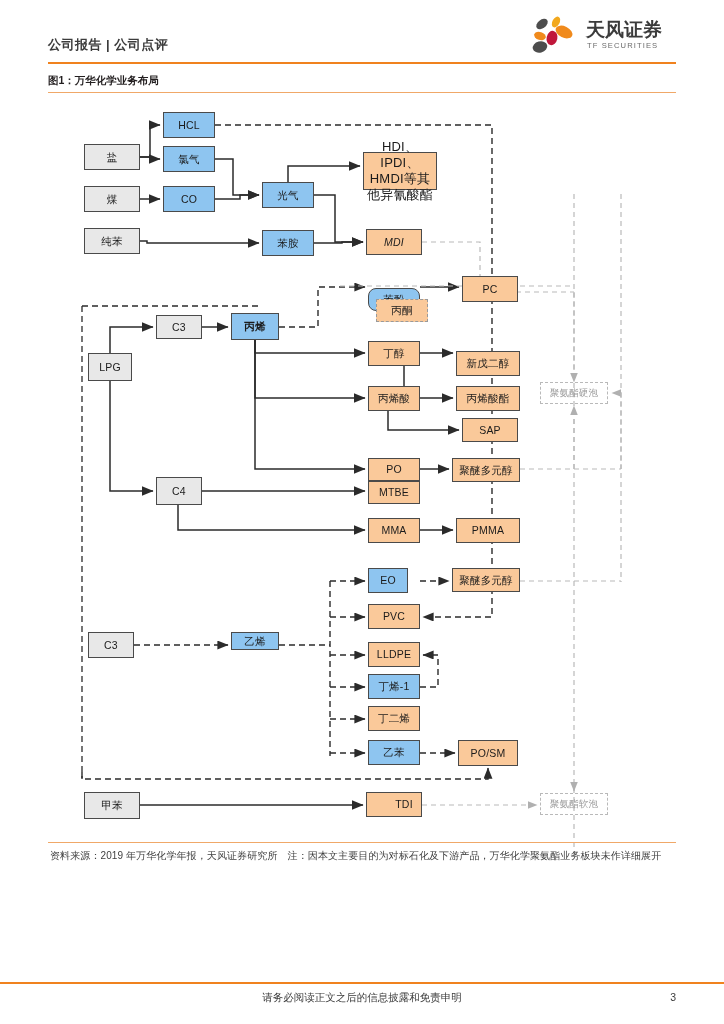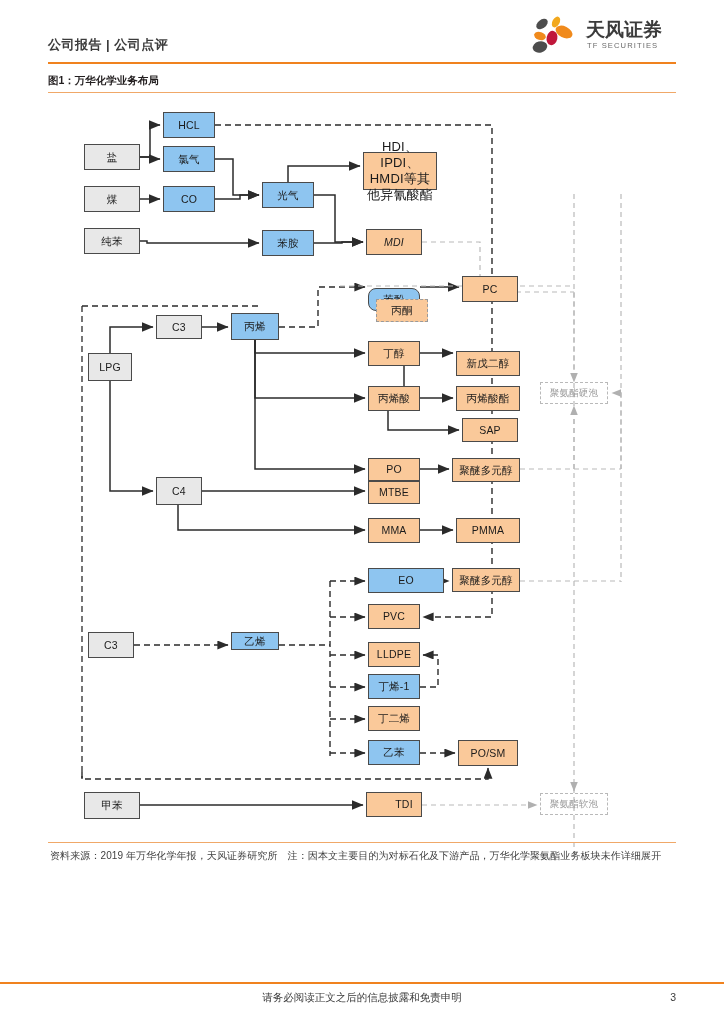--- a/index.html
+++ b/index.html
@@ -243,21 +243,21 @@
         </div>
         <div class="node n-orange" style="left: 462px; top: 180px; width: 56px; height: 26px;">
           <span>PC</span>
         </div>
         <div class="node n-gray" style="left: 88px; top: 257px; width: 44px; height: 28px;">
           <span>LPG</span>
         </div>
         <div class="node n-gray" style="left: 156px; top: 219px; width: 46px; height: 24px;">
           <span>C3</span>
         </div>
-        <div class="node n-blue" style="left: 231px; top: 217px; width: 48px; height: 27px;">
+        <div class="node n-blue" style="left: 231px; top: 217px; width: 48px; height: 27px; font-weight: bold;">
           <span>丙烯</span>
         </div>
         <div class="node n-gray" style="left: 156px; top: 381px; width: 46px; height: 28px;">
           <span>C4</span>
         </div>
         <div class="node n-orange" style="left: 368px; top: 245px; width: 52px; height: 25px;">
           <span>丁醇</span>
         </div>
         <div class="node n-orange" style="left: 456px; top: 245px; width: 64px; height: 25px; margin-top: 10px;">
           <span>新戊二醇</span>
@@ -279,21 +279,21 @@
         </div>
         <div class="node n-orange" style="left: 452px; top: 362px; width: 68px; height: 24px;">
           <span>聚醚多元醇</span>
         </div>
         <div class="node n-orange" style="left: 368px; top: 422px; width: 52px; height: 25px;">
           <span>MMA</span>
         </div>
         <div class="node n-orange" style="left: 456px; top: 422px; width: 64px; height: 25px; text-align: center;">
           <span>PMMA</span>
         </div>
-        <div class="node n-blue" style="left: 368px; top: 472px; width: 76px; height: 25px;">
+        <div class="node n-blue" style="left: 368px; top: 472px; width: 40px; height: 25px;">
           <span>EO</span>
         </div>
         <div class="node n-orange" style="left: 452px; top: 472px; width: 68px; height: 24px;">
           <span>聚醚多元醇</span>
         </div>
         <div class="node n-orange" style="left: 368px; top: 508px; width: 52px; height: 25px;">
           <span>PVC</span>
         </div>
         <div class="node n-gray" style="left: 88px; top: 536px; width: 46px; height: 26px;">
           <span>C3</span>

